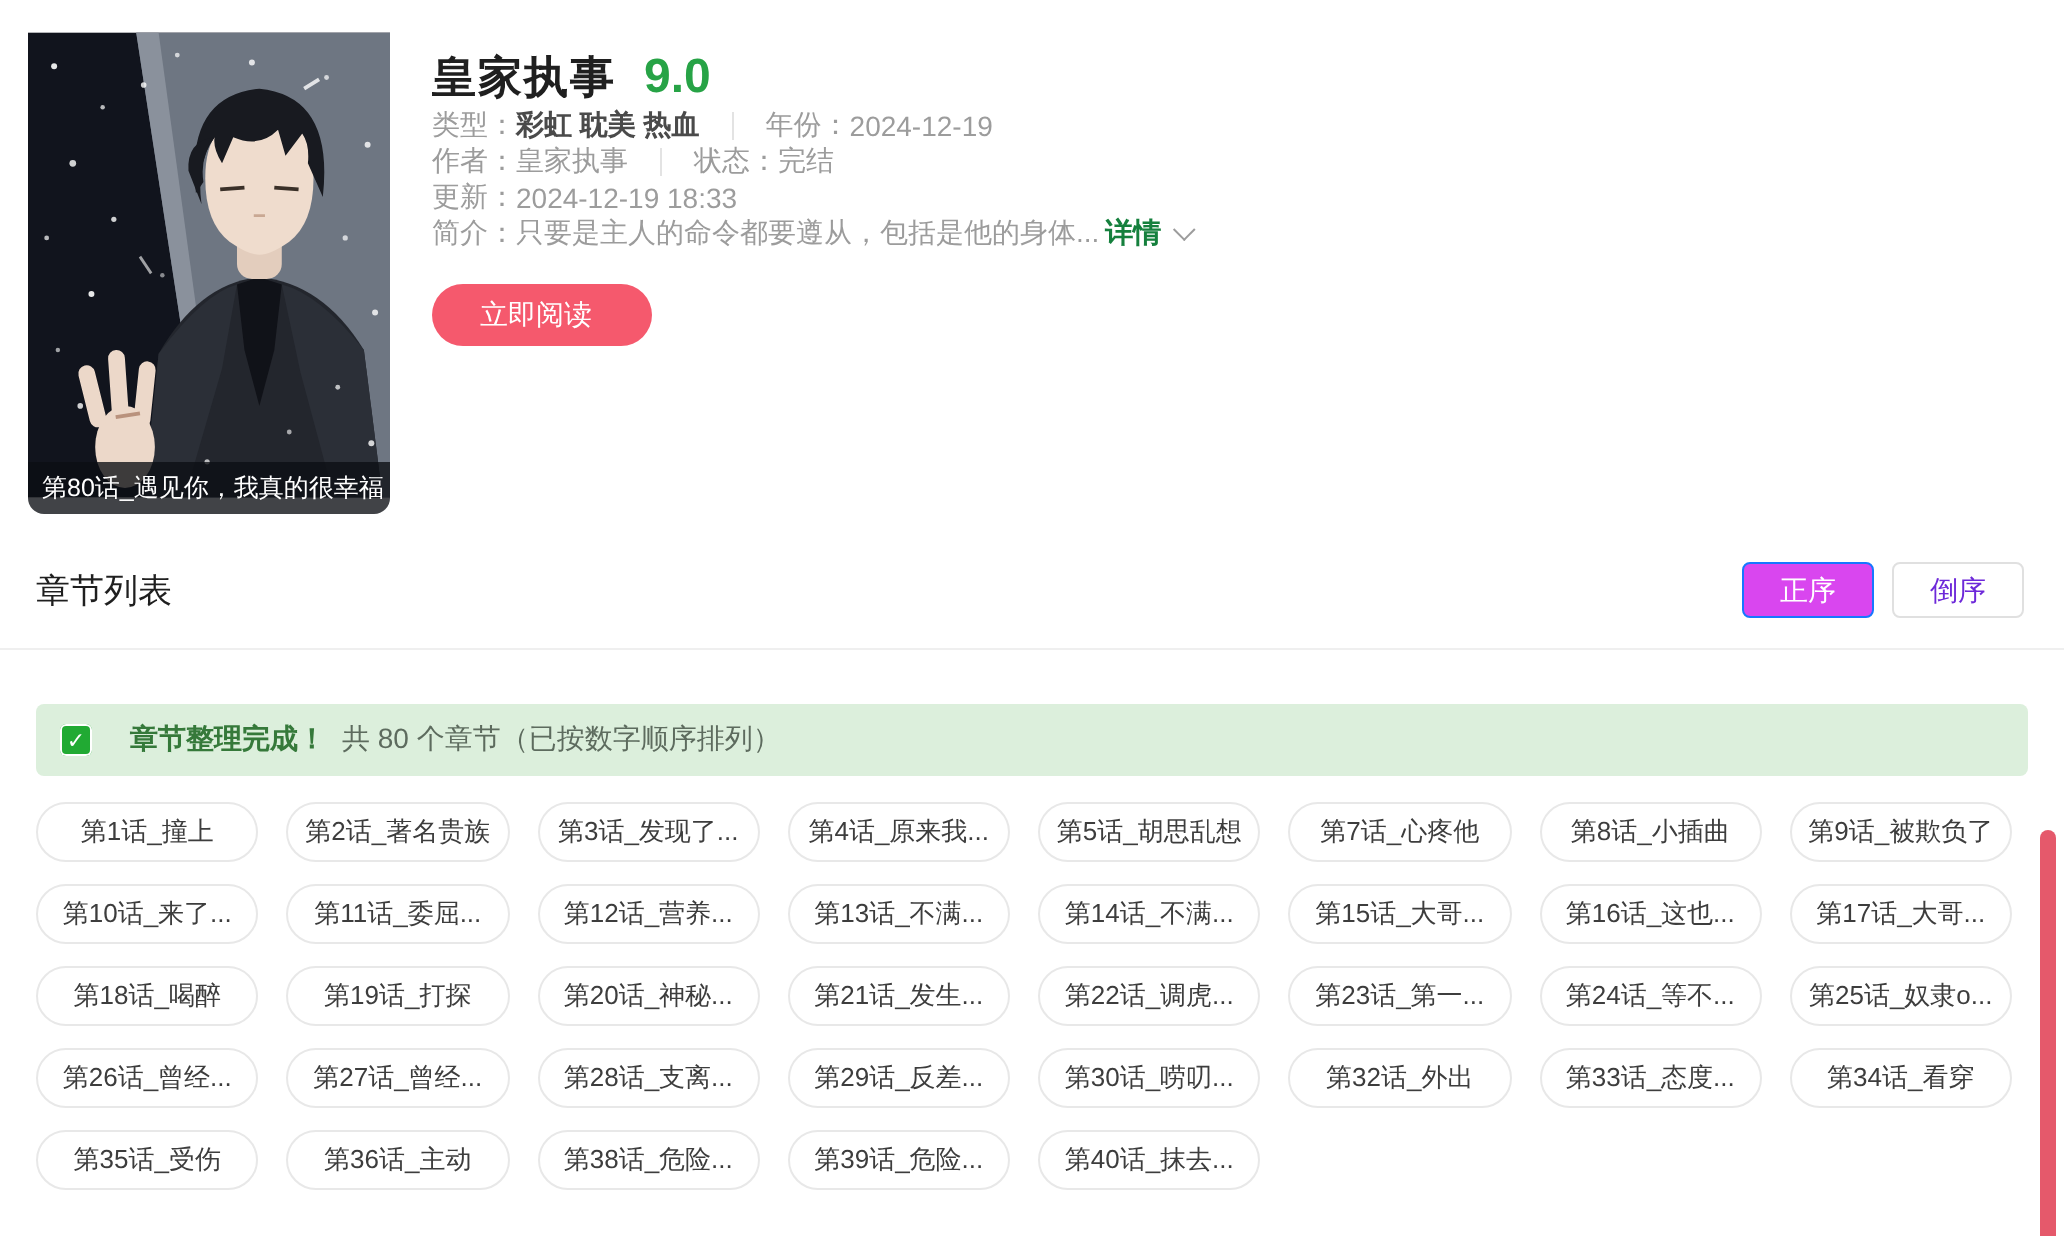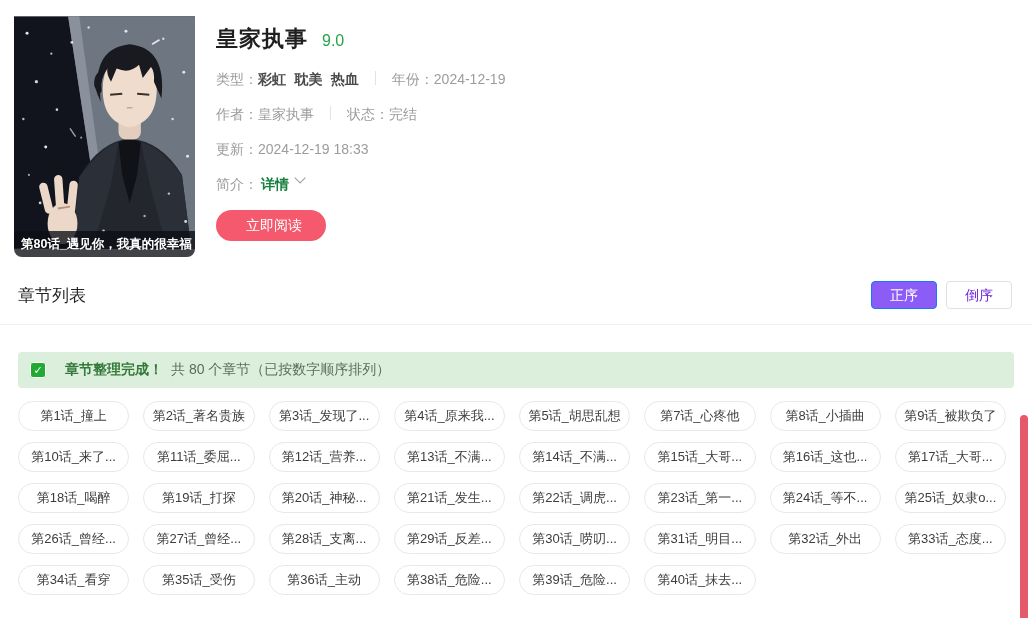--- a/index.html
+++ b/index.html
@@ -10,66 +10,66 @@
     position:relative;
     overflow:hidden;
     color:#333;
   }
 
   
   .top-block { display:flex; padding:8px 0 0 14px; }
 
   .cover {
     position:relative; width:181px; height:249px;
-    border-radius:8px; overflow:hidden; flex-shrink:0; cursor:pointer;font-weight:bold;
+    border-radius:8px; overflow:hidden; flex-shrink:0; cursor:pointer;
   }
   .cover svg { display:block; width:100%; height:100%; }
   .cover-caption {
     position:absolute; left:0; right:0; bottom:0;
     background:rgba(12,14,19,.78);
     color:#fff; font-size:12.5px; line-height:26px; height:26px;
     padding:0 7px; white-space:nowrap; overflow:hidden;
   }
 
   .info { margin-left:21px; padding-top:16px; }
   .title-row { display:flex; align-items:baseline; }
   .book-title { font-size:22px; font-weight:bold; color:#1f1f1f; letter-spacing:1px; }
-  .book-rating { font-size:16px; font-weight:normal; color:#27a346; margin-left:14px; }
-
-  .meta-row { margin-top:17px; font-size:14px; color:#9c9c9c; display:flex; }
+  .book-rating { font-size:24px; font-weight:bold; color:#27a346; margin-left:14px; }
+
+  .meta-row { font-size:14px; color:#9c9c9c; display:flex; align-items:center; }
   .meta-label { color:#9c9c9c; }
-  .meta-strong { color:#4a4a4a; font-weight:bold;font-family:Liberation Mono, monospace; }
+  .meta-strong { color:#4a4a4a; font-weight:bold; }
   .meta-sep { display:inline-block; width:1px; height:14px; background:#e3e3e3; margin:0 16px; }
   .detail-link { color:#15803d; font-weight:bold; margin-left:3px; cursor:pointer; white-space:nowrap; }
   .chev {
     display:inline-block; width:8px; height:8px;
     border-right:1.5px solid #9c9c9c; border-bottom:1.5px solid #9c9c9c;
     transform:rotate(45deg) translateY(-3px); margin-left:5px;
   }
 
   .read-btn {
     display:inline-block; margin-top:16px;
-    min-width:110px; height:31px; line-height:31px; text-align:right;
+    min-width:110px; height:31px; line-height:31px; text-align:left;
     background:#f5596d; color:#fff; font-size:14px;
     border:none; border-radius:16px; padding:0 24px; cursor:pointer;
   }
 
   
   .section-head {
     display:flex; align-items:center; justify-content:space-between;
     margin:24px 20px 0 18px;
     gap:28px;
   }
   .section-title { font-size:17px; color:#1f1f1f; }
   .sort-group { display:flex; }
   .sort-btn {
     font-size:14px; height:28px; line-height:26px; padding:0 18px;
     border-radius:4px; cursor:pointer; border:1px solid transparent;
   }
-  .sort-btn.active { background:#8b5cf6; color:#fff; border-color:#1677ff; }
+  .sort-btn.active { background:#d946ef; color:#fff; border-color:#1677ff; }
   .sort-btn.plain { background:#fff; color:#6d28d9; border-color:#e0e0e0; margin-left:9px; }
 
   .divider { border-bottom:1px solid #efefef; margin-top:15px; }
 
   
   .alert {
     margin:27px 18px 0 18px; height:36px;
     background:#dcefdc; border-radius:4px;
     display:flex; align-items:center; padding:0 12px;
     font-size:14px;
@@ -187,20 +187,21 @@
       <span>完结</span>
     </div>
 
     <div class="meta-row">
       <span class="meta-label">更新：</span>
       <span>2024-12-19 18:33</span>
     </div>
 
     <div class="meta-row">
       <span class="meta-label">简介：</span>
+      <span>只要是主人的命令都要遵从，包括是他的身体...</span>
       <span class="detail-link">详情</span>
       <span class="chev"></span>
     </div>
 
     <button class="read-btn">立即阅读</button>
   </div>
 </div>
 
 <div class="section-head">
   <div class="section-title">章节列表</div>
@@ -272,21 +273,20 @@
     <div class="chapter-pill">第26话_曾经...</div>
 
     <div class="chapter-pill">第27话_曾经...</div>
 
     <div class="chapter-pill">第28话_支离...</div>
 
     <div class="chapter-pill">第29话_反差...</div>
 
     <div class="chapter-pill">第30话_唠叨...</div>
 
-    <div class="chapter-pill">第31话_明目...</div>
 
     <div class="chapter-pill">第32话_外出</div>
 
     <div class="chapter-pill">第33话_态度...</div>
 
     <div class="chapter-pill">第34话_看穿</div>
 
     <div class="chapter-pill">第35话_受伤</div>
 
     <div class="chapter-pill">第36话_主动</div>

